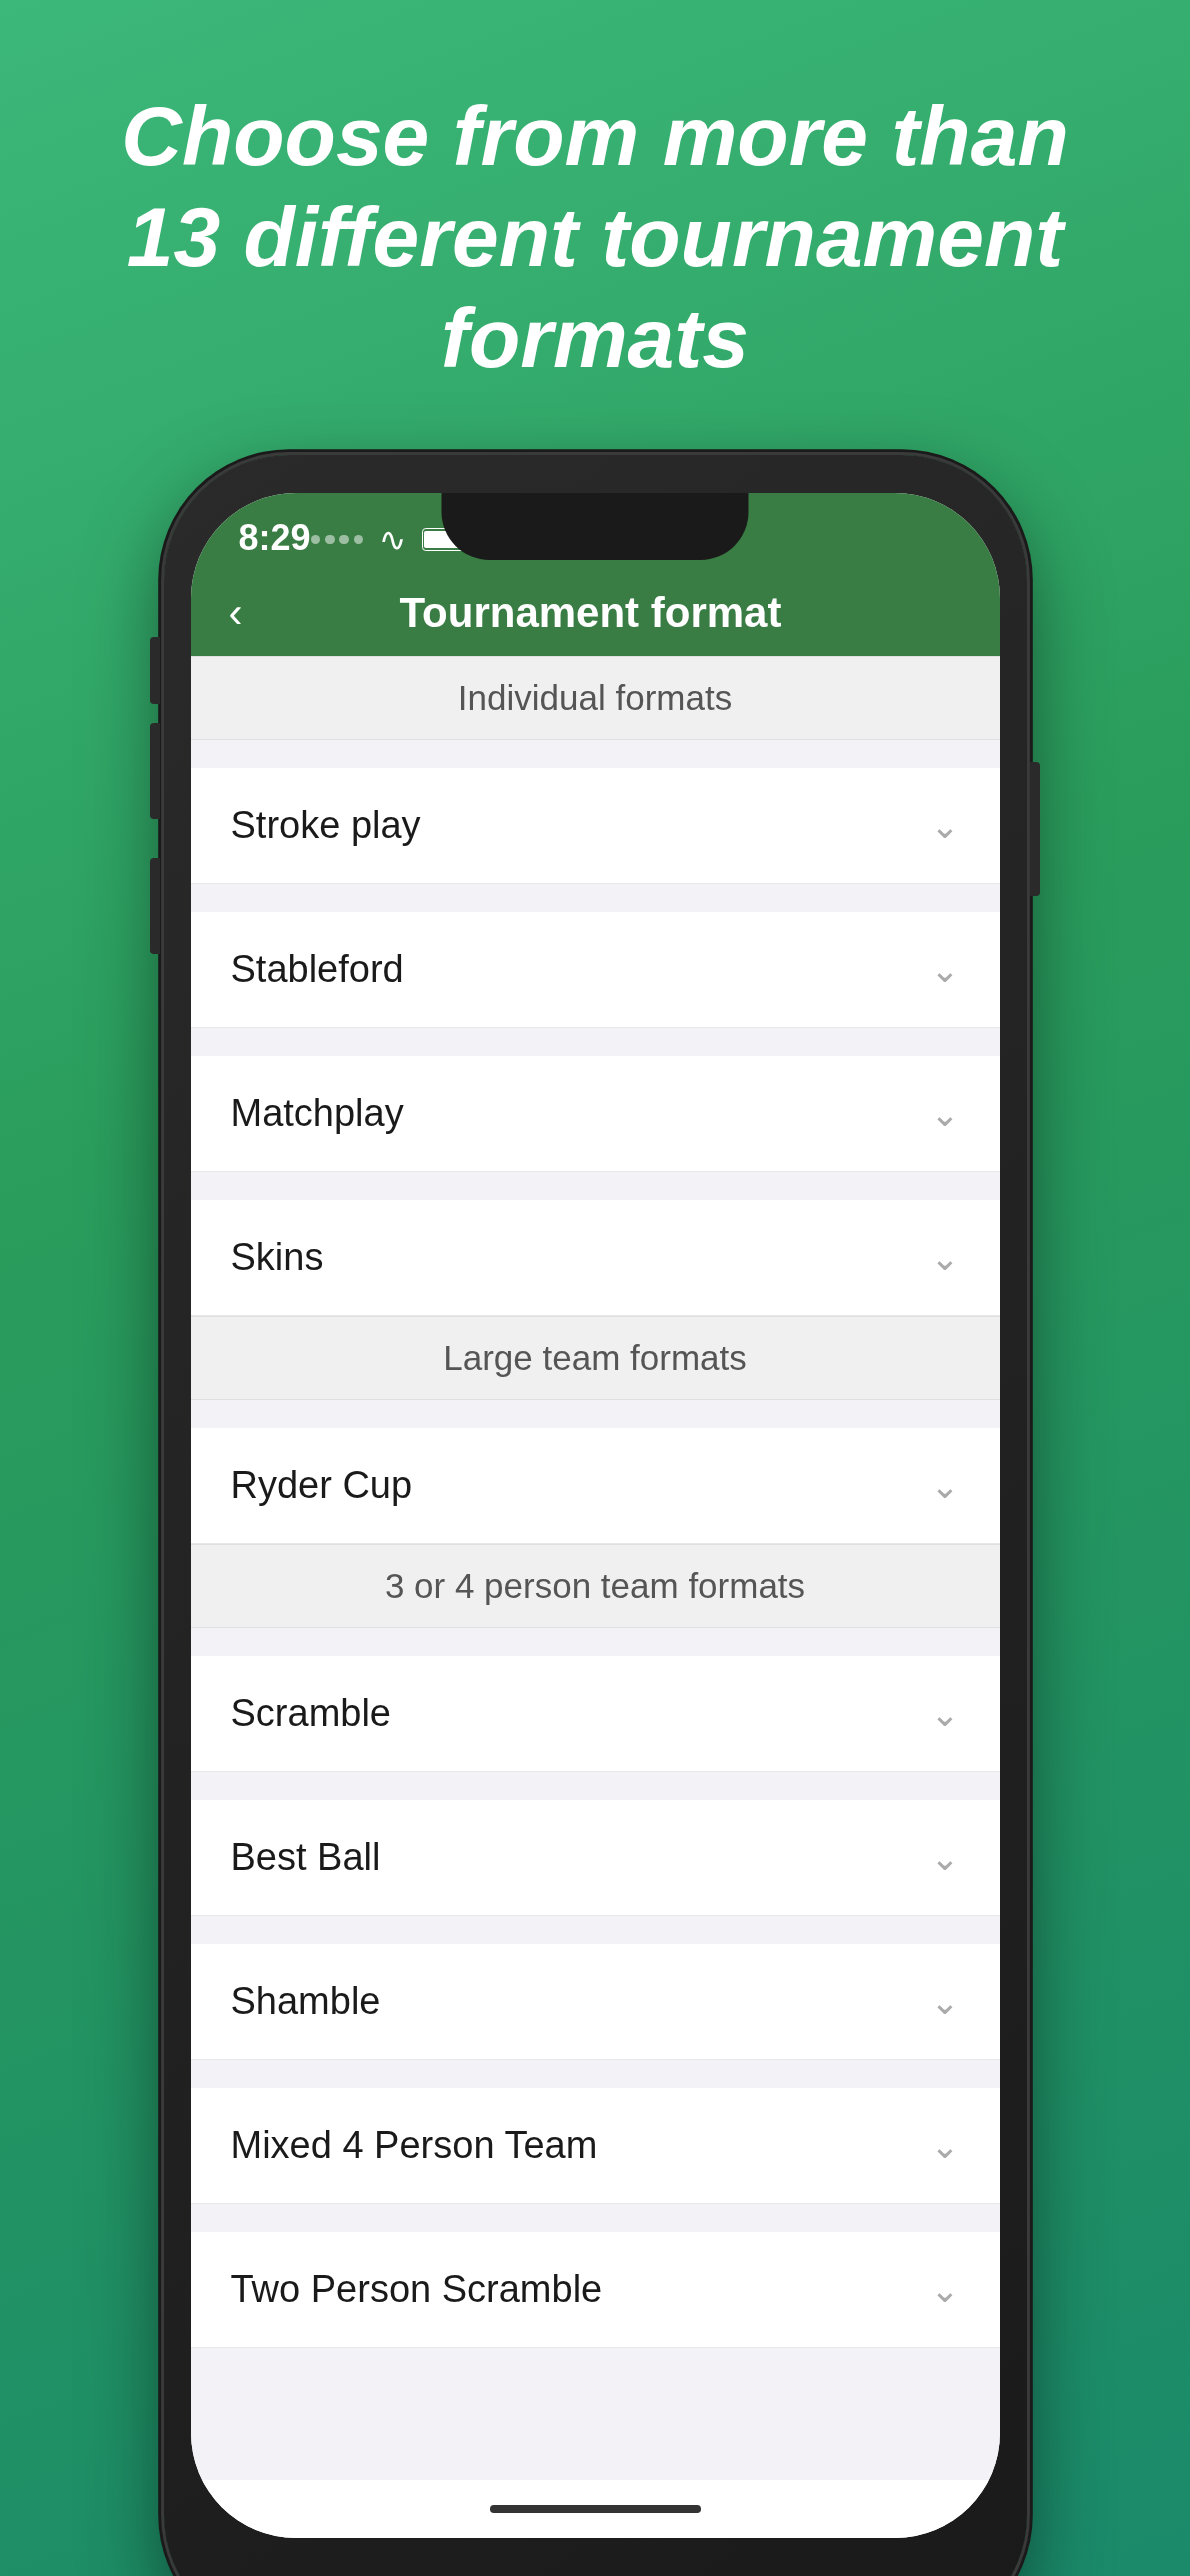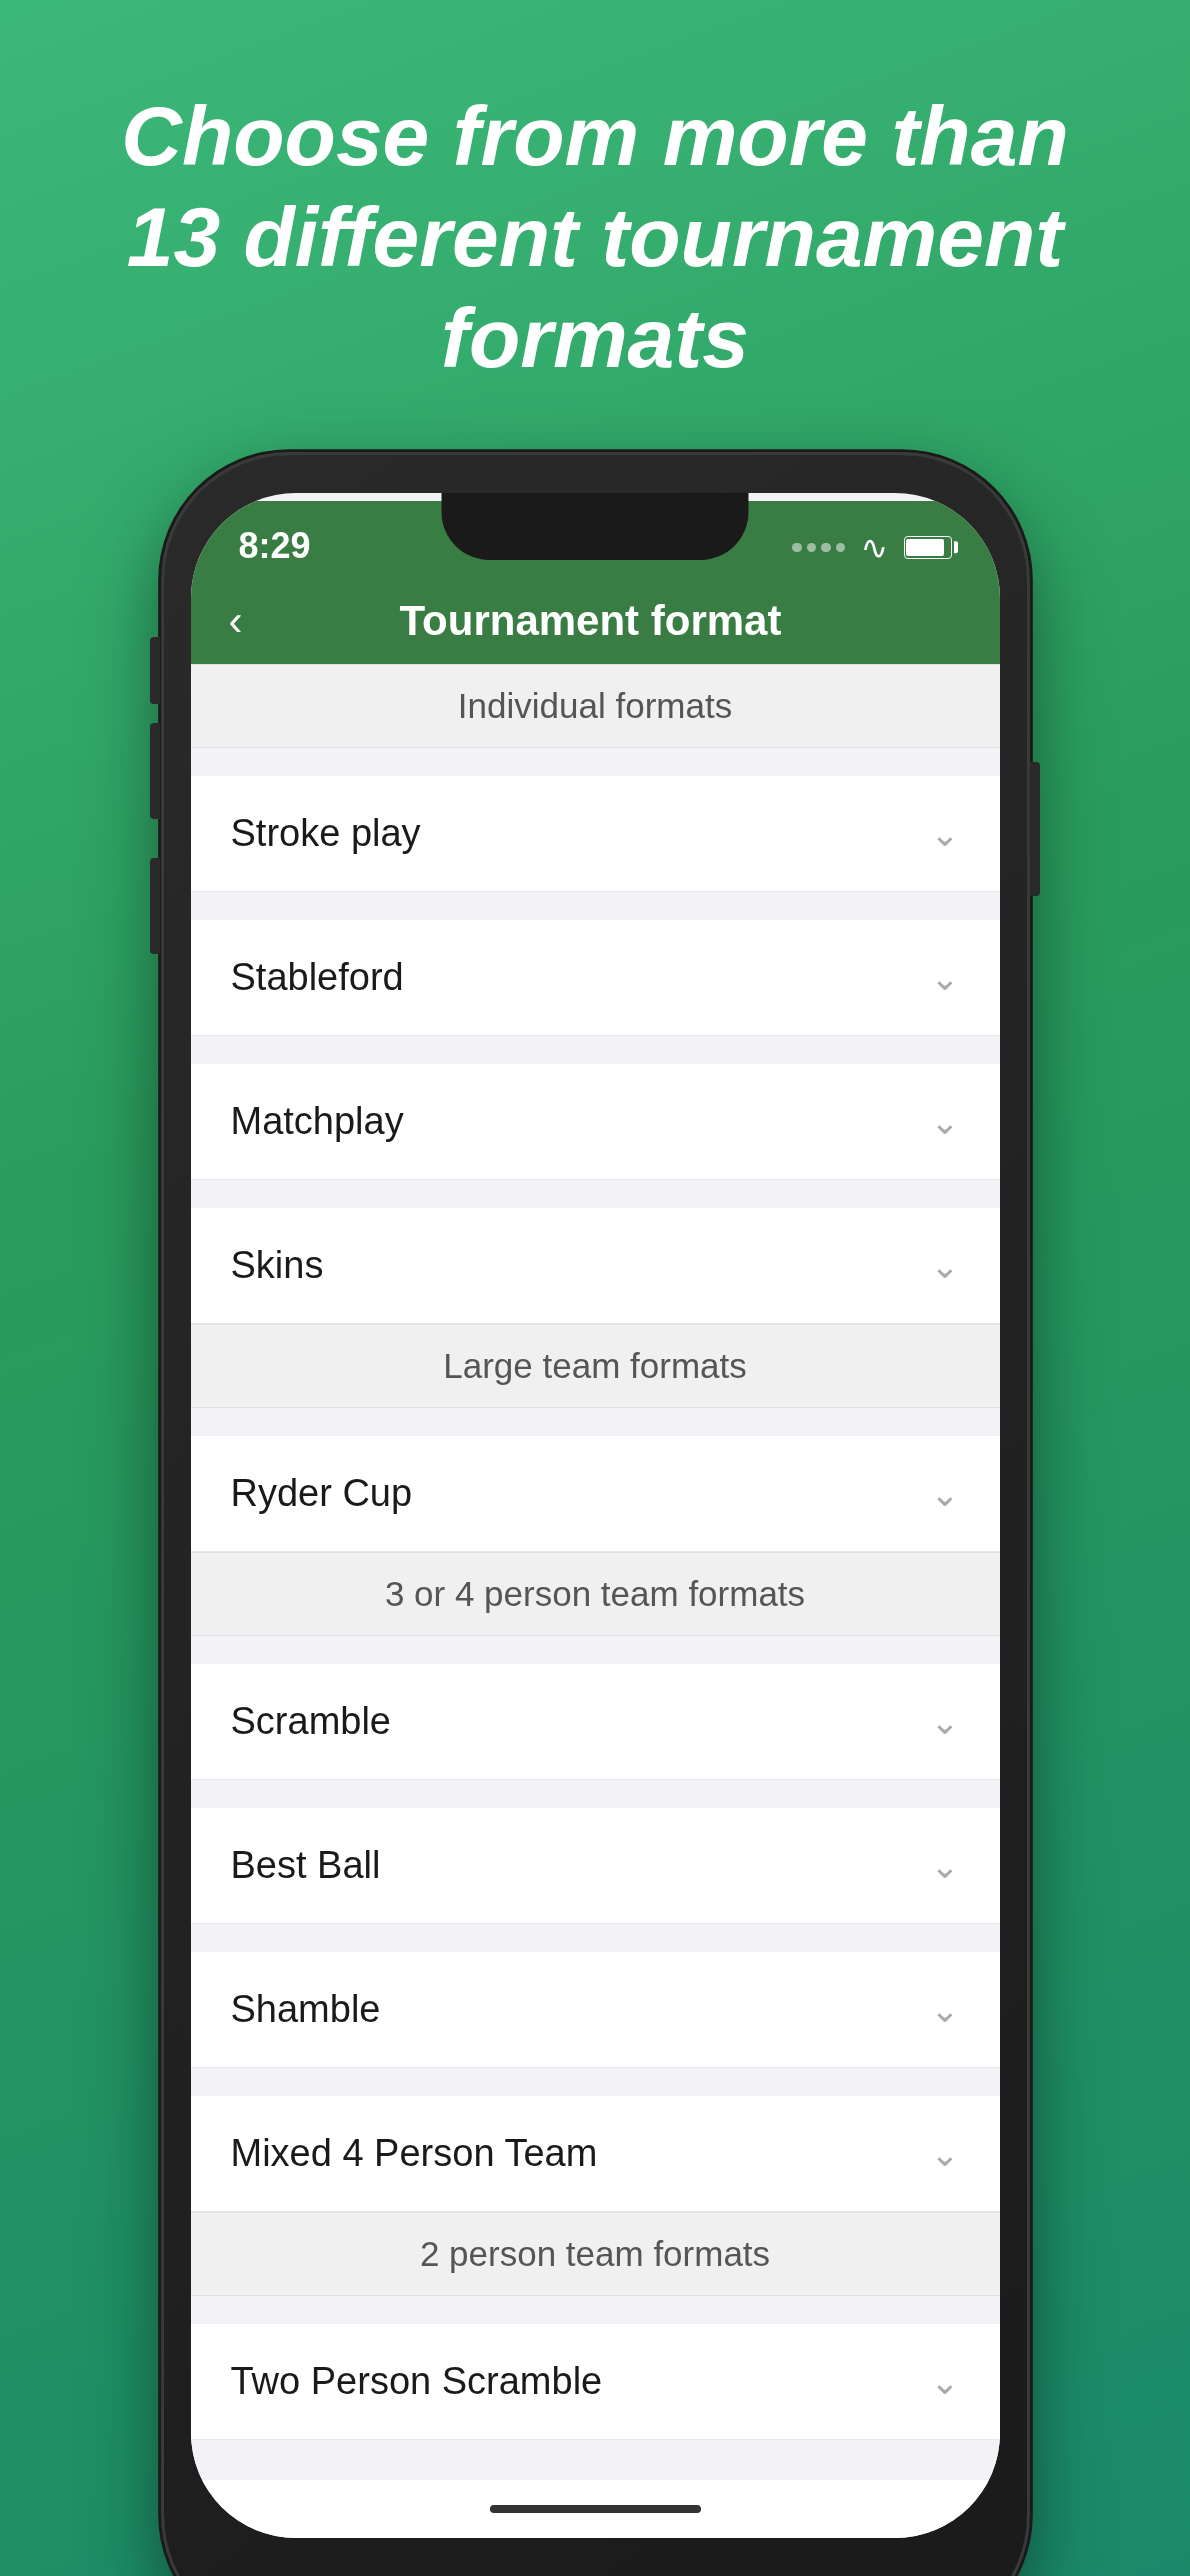--- a/index.html
+++ b/index.html
@@ -72,25 +72,24 @@
       z-index: 100;
     }
 
     
     .status-bar {
       height: 77px;
       background: #3a7d44;
       display: flex;
       align-items: flex-end;
       padding: 0 48px 11.5px 48px;
-      justify-content: space-between;
+      justify-content: flex-start;
       position: relative;
       z-index: 10;
       flex-shrink: 0;
-      margin-top: 8px;
     }
 
     .status-time {
       color: white;
       font-size: 36px;
       font-weight: 600;
     }
 
     .status-icons {
       display: flex;
@@ -337,21 +336,20 @@
           <span class="chevron-down">⌄</span>
         </div>
         <div class="list-item">
           <span class="list-item-label">Shamble</span>
           <span class="chevron-down">⌄</span>
         </div>
         <div class="list-item">
           <span class="list-item-label">Mixed 4 Person Team</span>
           <span class="chevron-down">⌄</span>
         </div>
-        <div class="section-header"><span class="section-header-text">2 person team formats</span></div>
         <div class="list-item">
           <span class="list-item-label">Two Person Scramble</span>
           <span class="chevron-down">⌄</span>
         </div>
       </div>
 
     <div class="home-indicator">
       <div class="home-bar"></div>
     </div>
 

